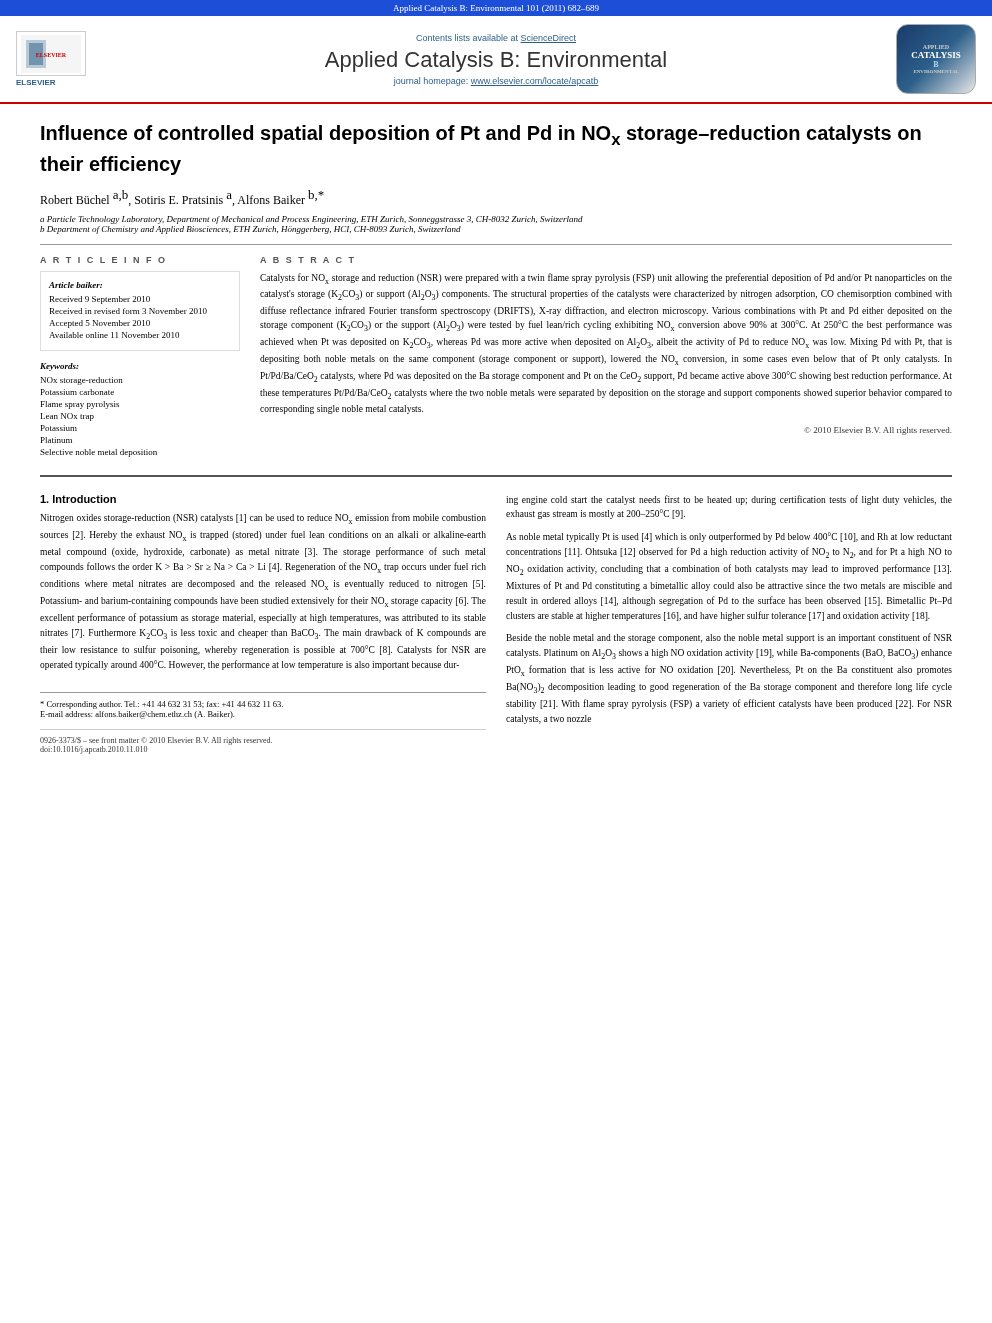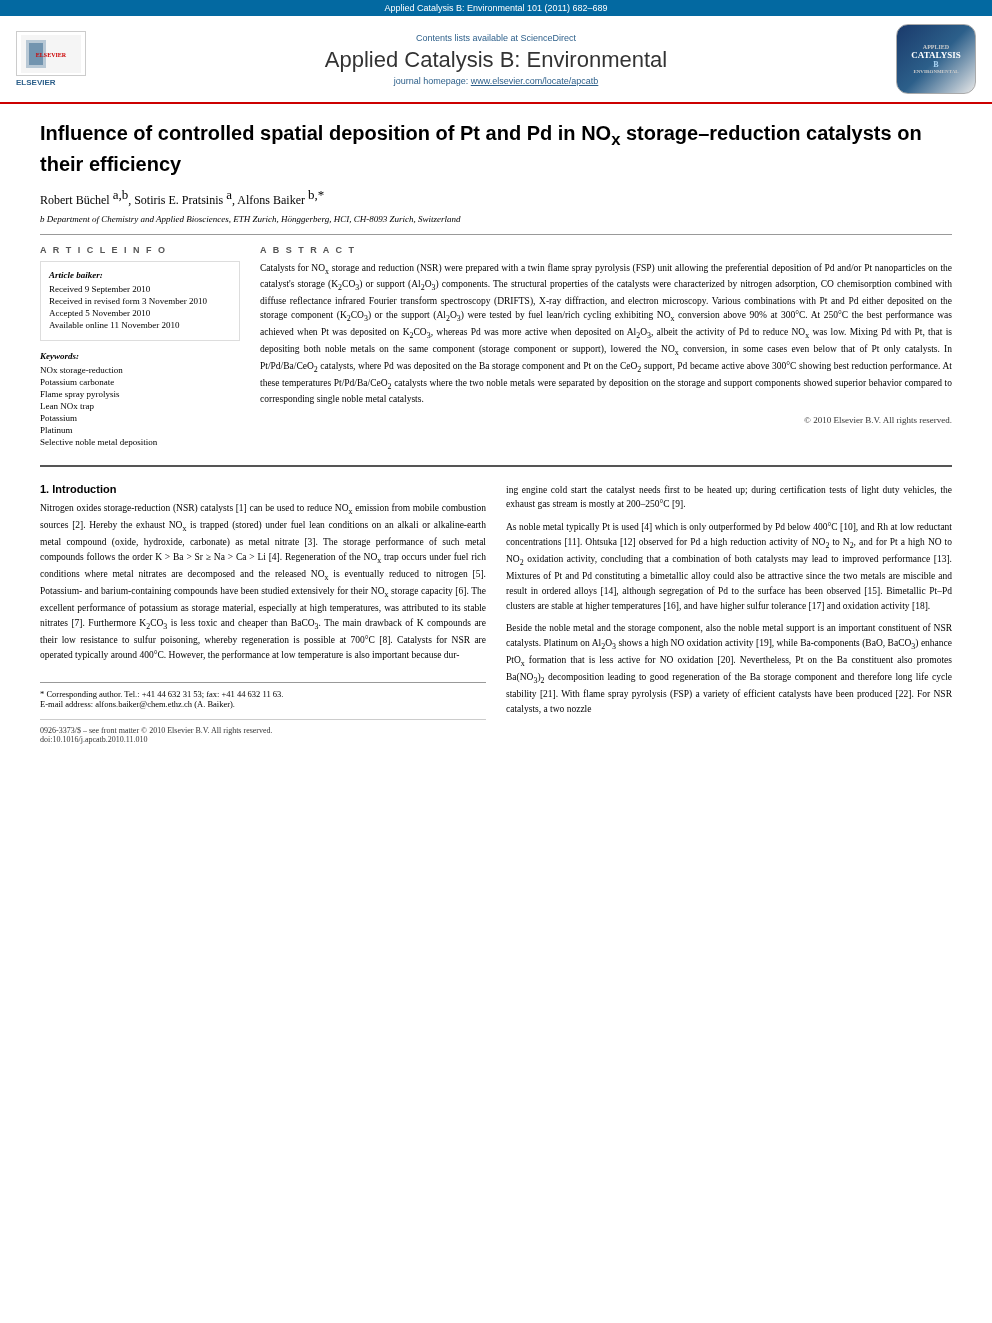--- a/index.html
+++ b/index.html
@@ -5,26 +5,26 @@
     * { margin: 0; padding: 0; box-sizing: border-box; }
     body {
       font-family: "Times New Roman", Times, serif;
       background: #fff;
       color: #000;
       width: 992px;
       min-height: 1323px;
       font-size: 10px;
     }
     .top-bar {
-      background: #0369a1;
+      background: #1d4ed8;
       color: #fff;
       text-align: center;
       padding: 3px 0;
       font-size: 9px;
-      font-family: Liberation Sans, sans-serif;
+      font-family: Liberation Serif, serif;
     }
     .journal-header {
       border-bottom: 2px solid #c00;
       display: flex;
       align-items: center;
       padding: 8px 16px;
       gap: 10px;
     }
     .elsevier-logo {
       display: flex;
@@ -229,21 +229,21 @@
         <rect x="8" y="8" width="14" height="22" fill="#2c5f8a" opacity="0.5"></rect>
         <text x="30" y="22" font-size="6" fill="#c00" font-weight="bold" text-anchor="middle">ELSEVIER</text>
       </svg>
     </div>
     <div class="elsevier-text">ELSEVIER</div>
   </div>
 
   <div class="journal-center">
     <div class="sciencedirect-link">
       <span>Contents lists available at</span>
-      <span style="color:#2c5f8a; margin-top:12px;">ScienceDirect</span>
+      <span style="color:#2c5f8a; text-decoration:underline;margin-top:12px;">ScienceDirect</span>
     </div>
     <div class="journal-title-main">Applied Catalysis B: Environmental</div>
     <div class="journal-homepage">
       <span>journal homepage:</span>
       <span style="color:#2c5f8a; text-decoration:underline;">www.elsevier.com/locate/apcatb</span>
     </div>
   </div>
 
   <div class="journal-logo-right">
     <div style="text-align:center;">
@@ -259,20 +259,21 @@
 
   <div class="article-title">
     Influence of controlled spatial deposition of Pt and Pd in NO<sub>x</sub> storage–reduction catalysts on their efficiency
   </div>
 
   <div class="authors">
     Robert Büchel <sup>a,b</sup>, Sotiris E. Pratsinis <sup>a</sup>, Alfons Baiker <sup>b,*</sup>
   </div>
 
   <div class="affiliations">
+    <div>a Particle Technology Laboratory, Department of Mechanical and Process Engineering, ETH Zurich, Sonneggstrasse 3, CH-8032 Zurich, Switzerland</div>
     <div>b Department of Chemistry and Applied Biosciences, ETH Zurich, Hönggerberg, HCI, CH-8093 Zurich, Switzerland</div>
   </div>
 
   <hr class="divider">
 
   <div class="two-col">
 
     <div class="left-col">
       <div class="section-label">A R T I C L E  I N F O</div>
       <div class="article-info-box">

